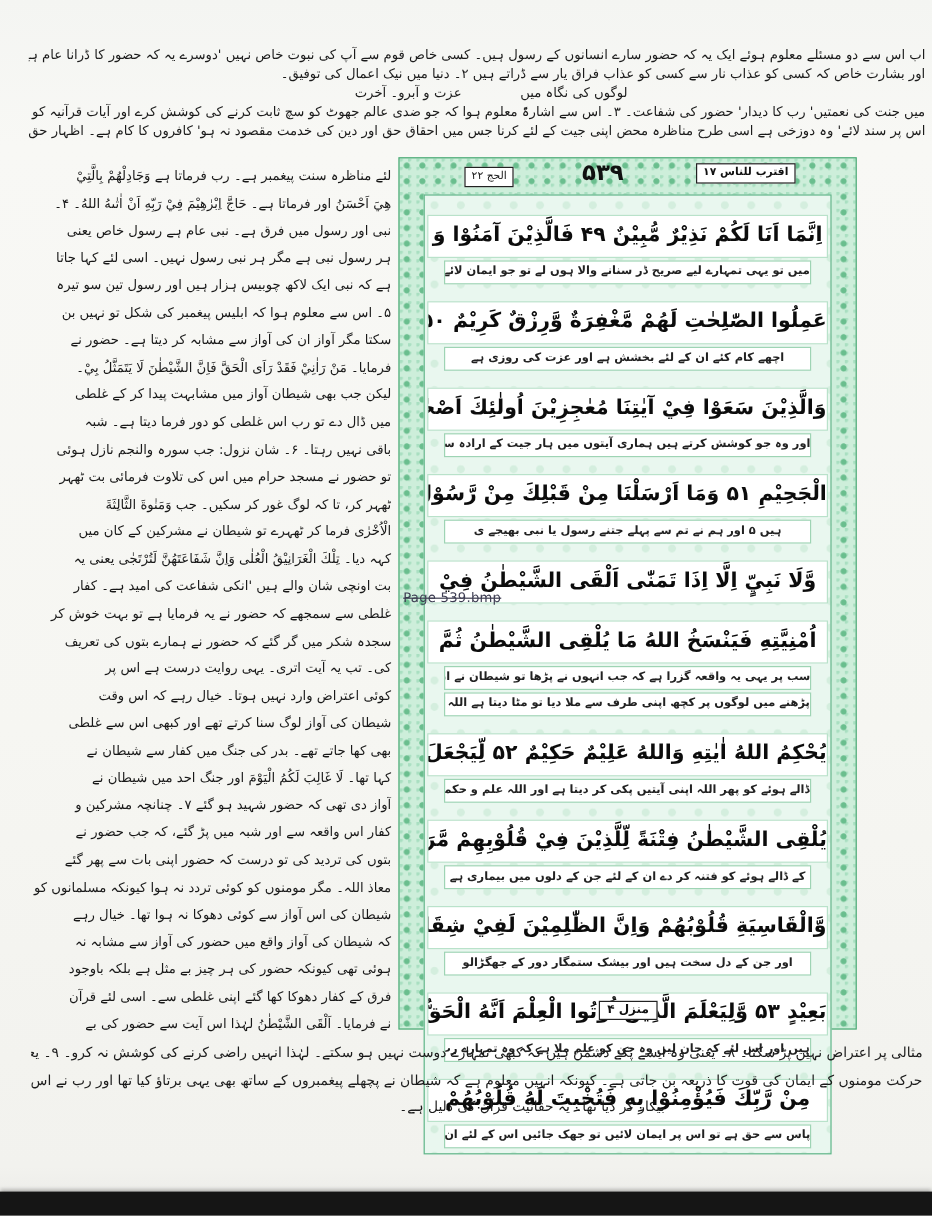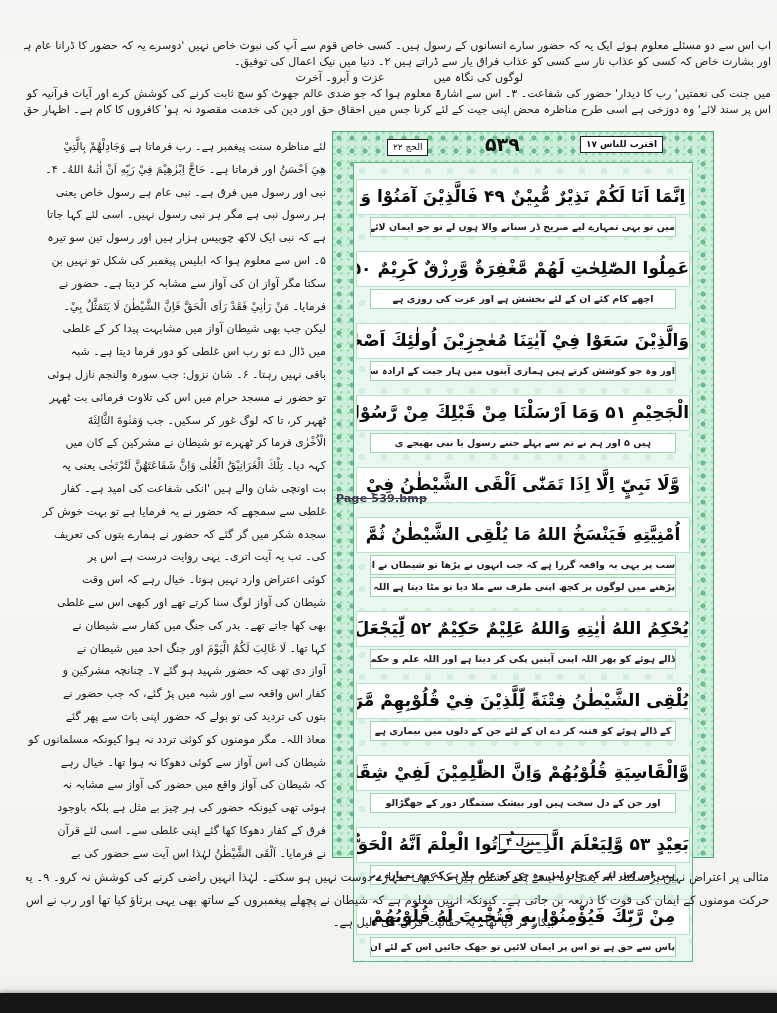--- a/index.html
+++ b/index.html
@@ -47,21 +47,21 @@
 
   .juz-tag,.surah-tag{
     position:absolute;direction:rtl;background:#ffffff;border:1px solid #222222;
     font-size:9px;line-height:13px;padding:1px 5px;color:#111111;white-space:nowrap;}
   .juz-tag{top:4px;right:50px;font-weight:bold;}
   .surah-tag{top:7px;left:54px;}
   .page-num{position:absolute;top:1px;left:152px;font-size:19px;font-weight:bold;color:#101010;direction:rtl;letter-spacing:2px;}
   .manzil-tag{position:absolute;bottom:7px;left:166px;direction:rtl;background:#ffffff;border:1px solid #222222;
     font-size:10px;font-weight:bold;line-height:14px;padding:0 6px;color:#111111;white-space:nowrap;}
 
-  .watermark{position:absolute;left:336px;top:492px;font-size:11px;font-weight:bold;
+  .watermark{position:absolute;left:336px;top:492px;font-size:11px;font-weight:normal;
     color:#3d3d52;text-decoration:line-through;letter-spacing:0.2px;z-index:5;}
 
   .black-bar{position:absolute;left:0;bottom:0;width:777px;height:20px;background:#151515;
     box-shadow:0 -2px 3px rgba(60,60,60,0.35);}
 </style>
 </head>
 <body>
 
 <div class="page">
 
@@ -92,21 +92,21 @@
       <div class="lline">بت اونچی شان والے ہیں 'انکی شفاعت کی امید ہے۔ کفار</div>
       <div class="lline">غلطی سے سمجھے کہ حضور نے یہ فرمایا ہے تو بہت خوش کر</div>
       <div class="lline">سجدہ شکر میں گر گئے کہ حضور نے ہمارے بتوں کی تعریف</div>
       <div class="lline">کی۔ تب یہ آیت اتری۔ یہی روایت درست ہے اس پر</div>
       <div class="lline">کوئی اعتراض وارد نہیں ہوتا۔ خیال رہے کہ اس وقت</div>
       <div class="lline">شیطان کی آواز لوگ سنا کرتے تھے اور کبھی اس سے غلطی</div>
       <div class="lline">بھی کھا جاتے تھے۔ بدر کی جنگ میں کفار سے شیطان نے</div>
       <div class="lline">کہا تھا۔ لَا غَالِبَ لَكُمُ الْيَوْمَ اور جنگ احد میں شیطان نے</div>
       <div class="lline">آواز دی تھی کہ حضور شہید ہو گئے ۷۔ چنانچہ مشرکین و</div>
       <div class="lline">کفار اس واقعہ سے اور شبہ میں پڑ گئے، کہ جب حضور نے</div>
-      <div class="lline">بتوں کی تردید کی تو بولے کہ حضور اپنی بات سے پھر گئے</div>
+      <div class="lline">بتوں کی تردید کی تو درست کہ حضور اپنی بات سے پھر گئے</div>
       <div class="lline">معاذ اللہ۔ مگر مومنوں کو کوئی تردد نہ ہوا کیونکہ مسلمانوں کو</div>
       <div class="lline">شیطان کی اس آواز سے کوئی دھوکا نہ ہوا تھا۔ خیال رہے</div>
       <div class="lline">کہ شیطان کی آواز واقع میں حضور کی آواز سے مشابہ نہ</div>
       <div class="lline">ہوئی تھی کیونکہ حضور کی ہر چیز بے مثل ہے بلکہ باوجود</div>
       <div class="lline">فرق کے کفار دھوکا کھا گئے اپنی غلطی سے۔ اسی لئے قرآن</div>
       <div class="lline">نے فرمایا۔ اَلْقَى الشَّيْطٰنُ لہٰذا اس آیت سے حضور کی بے</div>
     </div>
 
   <div class="quran-box">
     <div class="juz-tag">اقترب للناس ۱۷</div>

